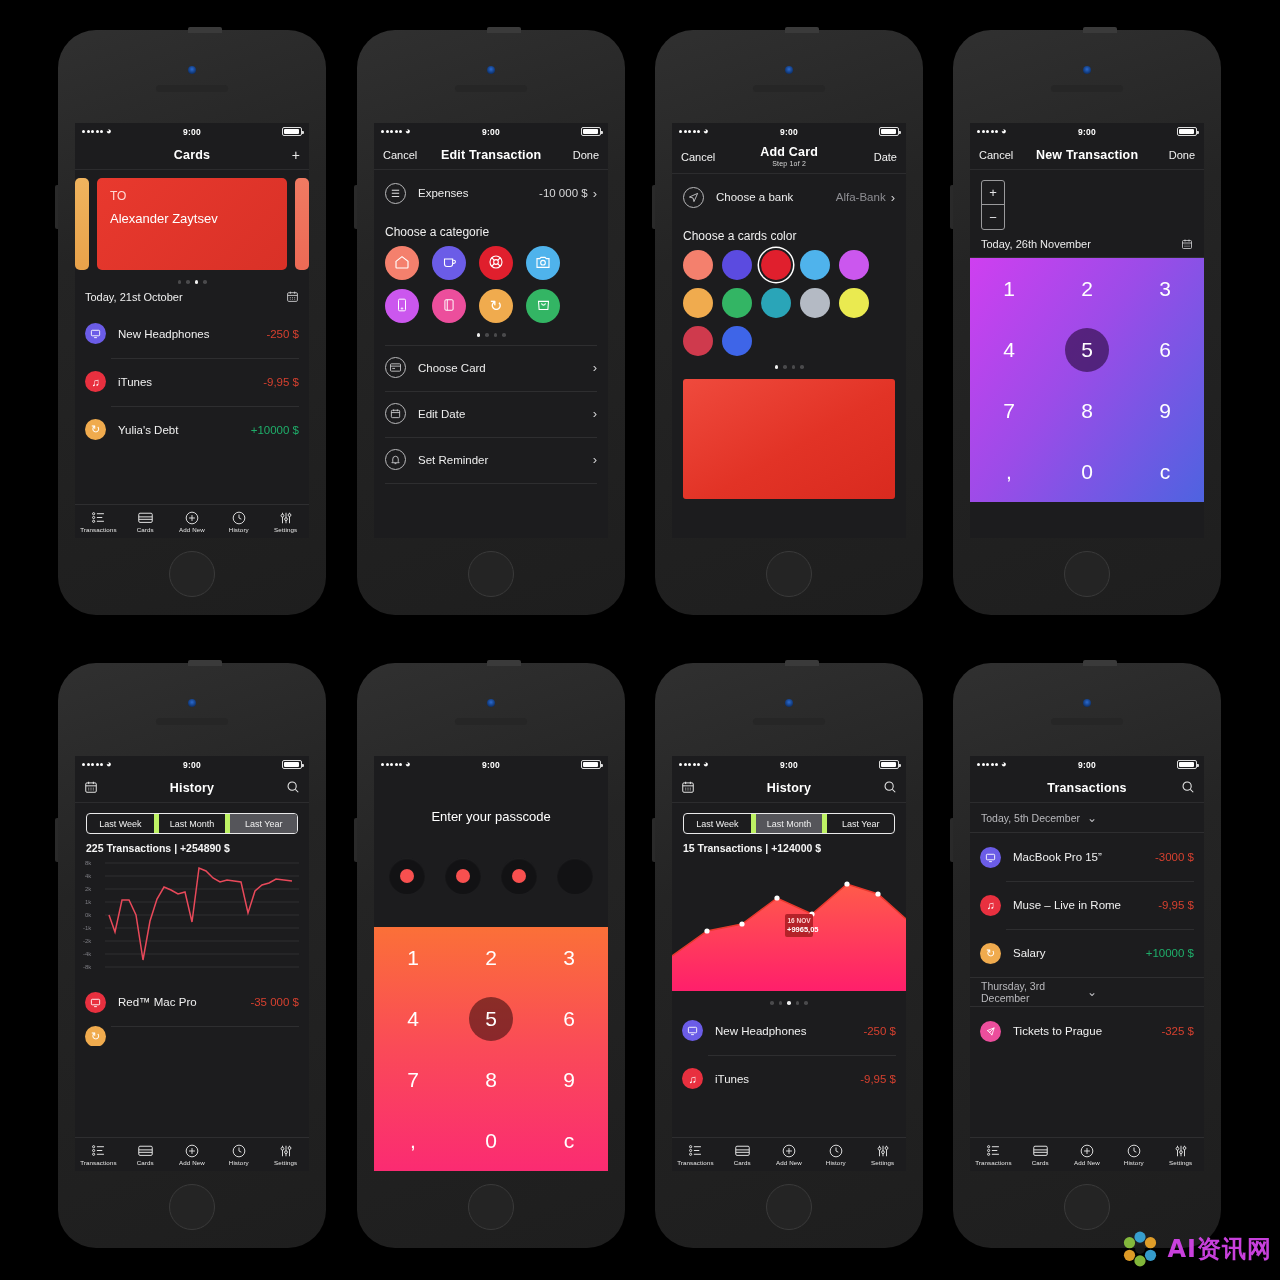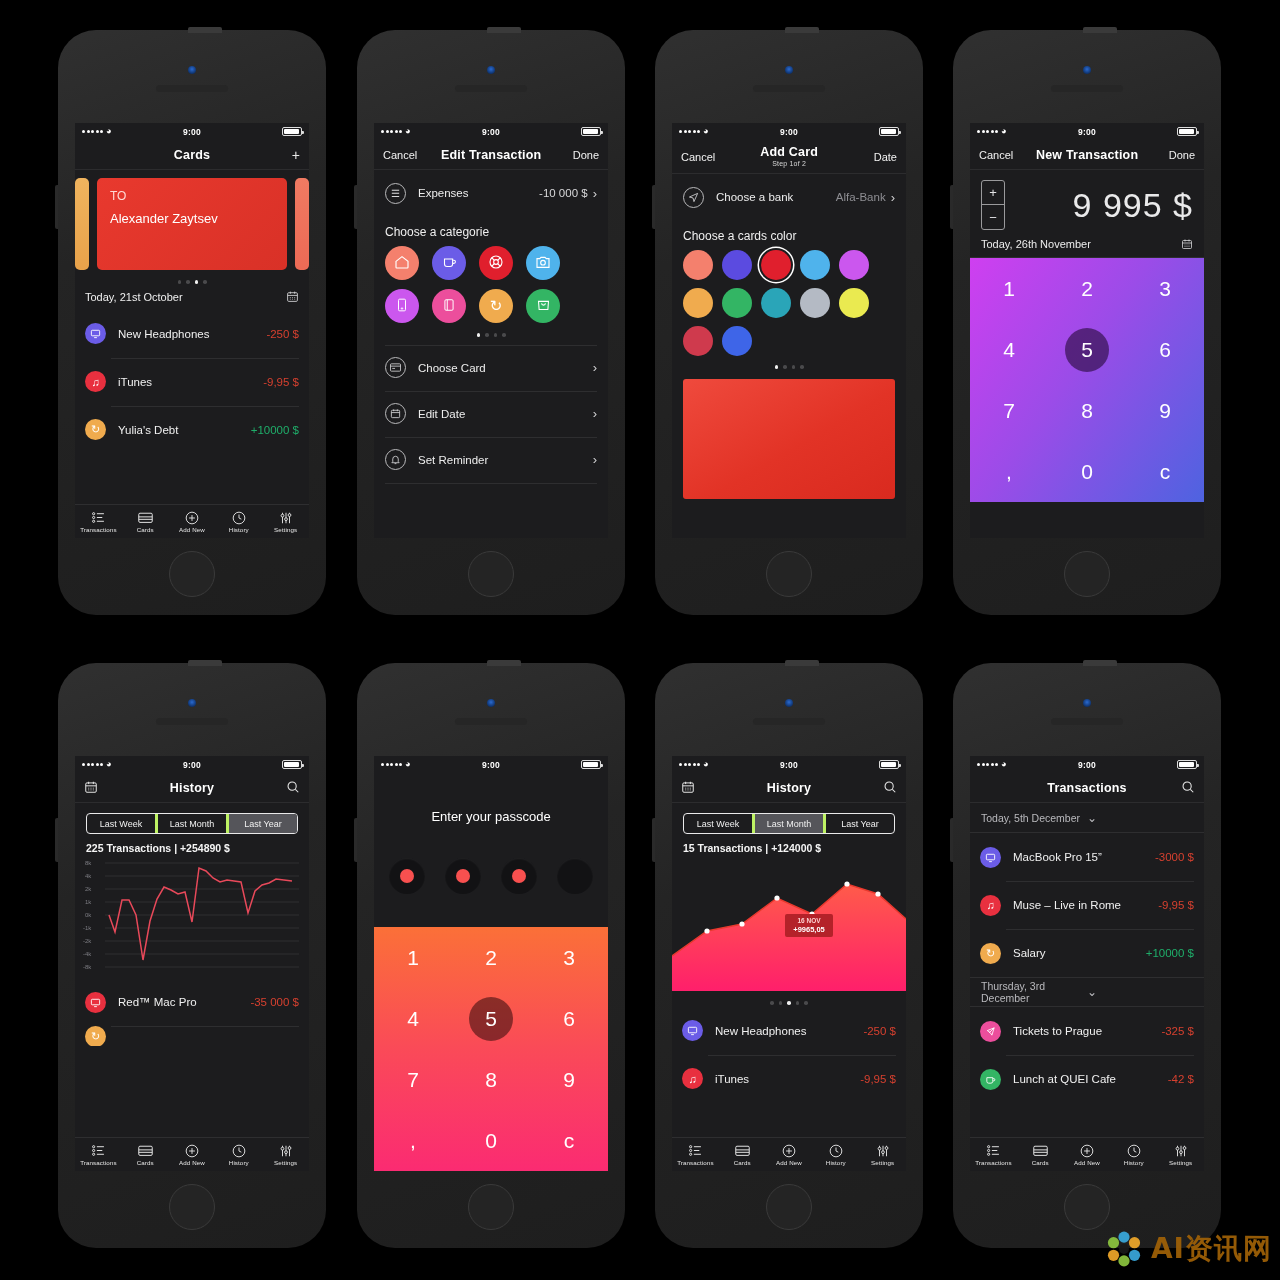--- a/index.html
+++ b/index.html
@@ -152,37 +152,37 @@
   .keypad.warm .key .hl { background:rgba(70,18,18,.62); }
 
   
   .pc-title { text-align:center; font-size:13px; margin-top:36px; color:#fff; }
   .pc-dots { display:flex; justify-content:center; gap:20px; margin-top:34px; }
   .pc-dot { width:36px; height:36px; border-radius:50%; background:#121214; display:flex; align-items:center; justify-content:center; box-shadow:inset 0 1px 2px rgba(255,255,255,.07); }
   .pc-dot i { width:14px; height:14px; border-radius:50%; background:#f8504f; display:block;}
 
   
   .seg { margin:10px 11px 0; height:21px; display:flex; border:1px solid #e9e9ea; border-radius:4px; overflow:hidden; }
-  .seg div { flex:1; font-size:9px; display:flex; align-items:center; justify-content:center; color:#f0f0f0; border-right:3px solid #bef264;}
+  .seg div { flex:1; font-size:9px; display:flex; align-items:center; justify-content:center; color:#f0f0f0; border-right:5px solid #bef264;}
   .seg div:last-child { border-right:none; }
   .seg div.on { background:#55555a; }
   .stats { padding:8px 11px 2px; font-size:10.5px; font-weight:bold; color:#f5f5f5;}
 
   
   .linechart { padding:0 10px 0 6px; }
   .sortrow { display:flex; align-items:center; padding:0 11px; height:32px; border-top:1px solid #2e2e30; border-bottom:1px solid #2e2e30;}
   .sortrow span { flex:1; font-size:11.5px; color:#efefef; }
 
   
   .ghead { display:flex; align-items:center; height:30px; padding:0 11px; background:#1c1c1e; border-bottom:1px solid #2e2e30;}
   .ghead span { flex:1; font-size:10.5px; color:#b9b9bd; }
 
   
   .watermark { position:absolute; right:8px; bottom:10px; display:flex; align-items:center; gap:6px; opacity:.92; }
-  .wm-text { font-size:28px; font-weight:bold; color:#a16207; letter-spacing:1px; font-family:"DejaVu Sans", sans-serif;}
+  .wm-text { font-size:24px; font-weight:bold; color:#d946ef; letter-spacing:1px; font-family:"DejaVu Sans", sans-serif;}
 </style>
 </head>
 <body>
 
 <div class="stage">
 
   <div class="phone" style="left:58px; top:30px;">
     <div class="body"></div>
     <div class="topbtn"></div>
     <div class="sidebtn"></div>
@@ -560,21 +560,20 @@
         <div class="nav-side">Cancel</div>
         <div class="nav-title">New Transaction</div>
         <div class="nav-side right">Done</div>
       </div>
 
       <div class="amount-area">
         <div class="pm">
           <div>+</div>
           <div>−</div>
         </div>
-        <div class="big-amt">9 995 $</div>
       </div>
 
       <div class="date2">
         <span>Today, 26th November</span>
         <svg width="12" height="12" viewBox="0 0 24 24" fill="none" stroke="#d8d8da" stroke-width="1.6">
           <rect x="3" y="5" width="18" height="16" rx="2"></rect>
             <path d="M3 10h18M8 3v4M16 3v4"></path>
           <path d="M7 14h2M11 14h2M15 14h2M7 17h2M11 17h2M15 17h2" stroke-width="1.2"></path>
         </svg>
       </div>
@@ -879,21 +878,21 @@
           <polyline fill="none" stroke="#e8392e" stroke-width="1.5" points="0,100 35,75 70,68 105,42 140,58 175,28 206,38 234,63"></polyline>
           <g fill="#fff">
             <circle cx="35" cy="75" r="2.6"></circle>
               <circle cx="70" cy="68" r="2.6"></circle>
             <circle cx="105" cy="42" r="2.6"></circle>
               <circle cx="140" cy="58" r="2.6"></circle>
             <circle cx="175" cy="28" r="2.6"></circle>
               <circle cx="206" cy="38" r="2.6"></circle>
           </g>
         </svg>
-        <div style="position:absolute; left:113px; top:58px; width:48px; background:#b42229; border-radius:2px; padding:3px 2px; text-align:center;">
+        <div style="position:absolute; left:113px; top:58px; width:28px; background:#b42229; border-radius:2px; padding:3px 2px; text-align:center;">
           <div style="font-size:6.5px; color:#ffd2d2; font-weight:bold;">16 NOV</div>
           <div style="font-size:7.5px; color:#fff; font-weight:bold; margin-top:1px;">+9965,05</div>
         </div>
       </div>
 
       <div class="pager" style="margin-top:6px">
         <i></i>
           <i></i>
           <i class="on"></i>
           <i></i>
@@ -1046,30 +1045,20 @@
 
       <div>
         <div class="row">
           <span class="ava" style="background:#ec4e9c">
             <svg width="11" height="11" viewBox="0 0 24 24" fill="none" stroke="#fff" stroke-width="1.9">
                 <path d="M20 4L9 15M20 4l-5 16-4-6-6-4z"></path>
               </svg>
           </span>
           <span class="row-label">Tickets to Prague</span>
           <span class="amt neg">-325 $</span>
-        </div>
-        <div class="row">
-          <span class="ava" style="background:#33b564">
-            <svg width="11" height="11" viewBox="0 0 24 24" fill="none" stroke="#fff" stroke-width="1.9">
-                <path d="M4 8h13v8a4 4 0 01-4 4H8a4 4 0 01-4-4z"></path>
-                <path d="M17 10h2a2.5 2.5 0 010 5h-2"></path>
-              </svg>
-          </span>
-          <span class="row-label">Lunch at QUEI Cafe</span>
-          <span class="amt neg">-42 $</span>
         </div>
       </div>
 
       <div class="tabbar">
         <div class="tab">
           <div class="ti">
               <svg width="13" height="11" viewBox="0 0 24 20" fill="none" stroke="#e6e6e6" stroke-width="1.8">
                 <circle cx="3" cy="3" r="2"></circle>
                 <circle cx="3" cy="10" r="2"></circle>
                 <circle cx="3" cy="17" r="2"></circle>

